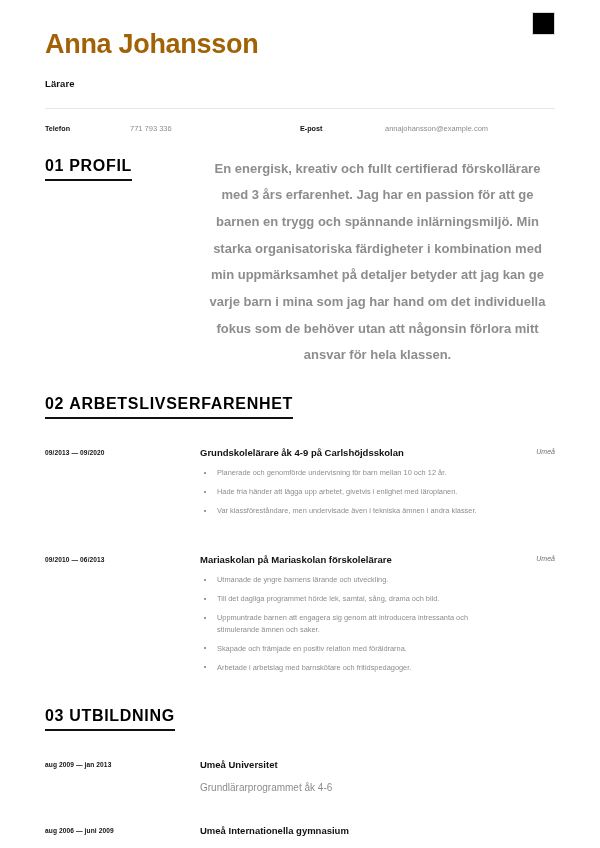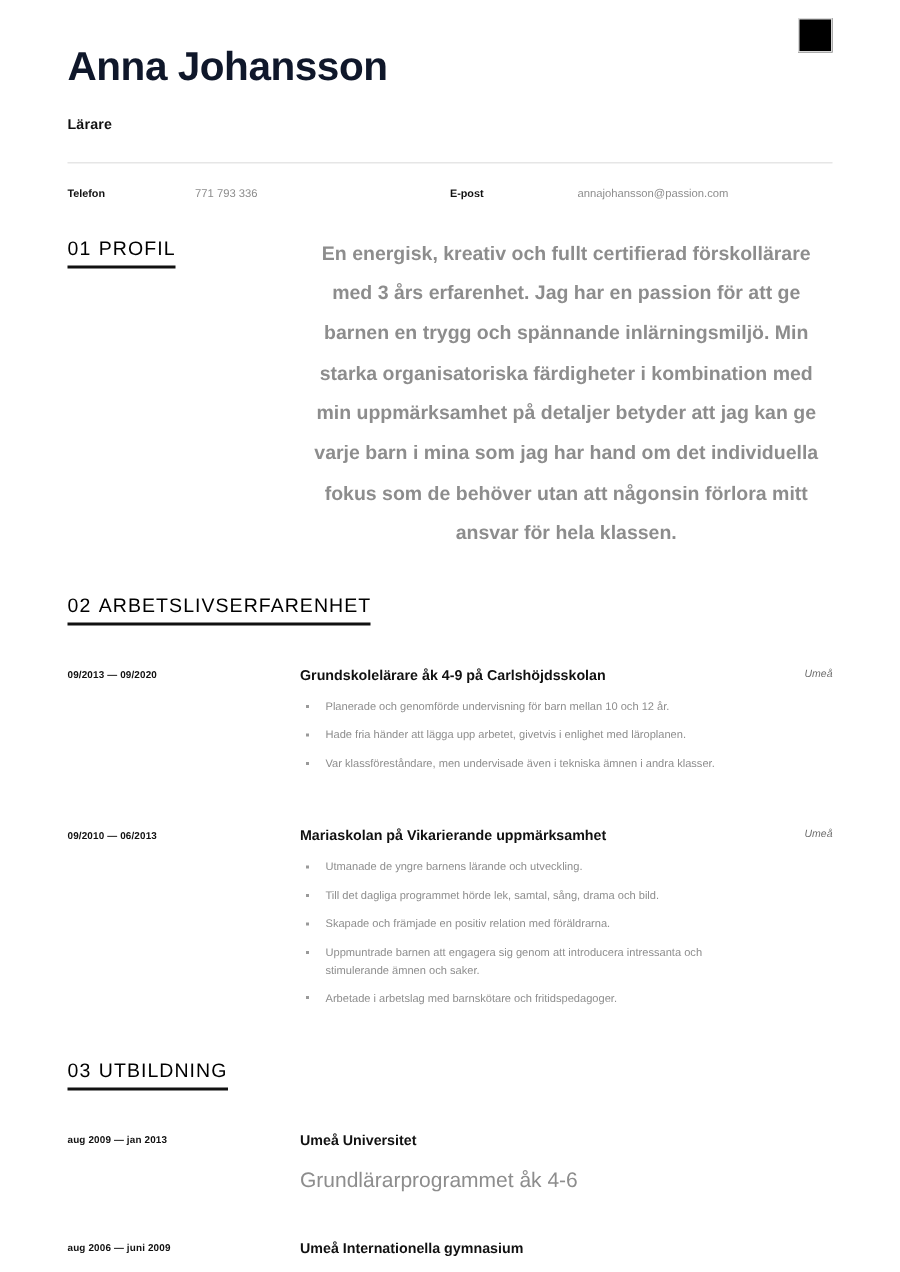--- a/index.html
+++ b/index.html
@@ -27,21 +27,21 @@
   
   .header {
     padding-top: 30px;
     position: relative;
   }
   .name {
     font-size: 27px;
     font-weight: bold;
     letter-spacing: -0.3px;
     line-height: 1.1;
-    color: #0f172a;
+    color: #a16207;
     margin: 0;
   }
   .job-title {
     font-size: 9.5px;
     font-weight: bold;
     color: #111111;
     margin-top: 18px;
     letter-spacing: 0.1px;
   }
   .photo-box {
@@ -87,22 +87,22 @@
   .section {
     display: flex;
     margin-top: 23px;
   }
   .section-head {
     flex: 0 0 155px;
     padding-top: 1px;
   }
   .section-title {
     display: inline-block;
-    font-size: 13px;
-    font-weight: normal;
+    font-size: 16px;
+    font-weight: bold;
     letter-spacing: 0.7px;
     color: #000000;
     padding-bottom: 4px;
     border-bottom: 2.2px solid #111111;
     white-space: nowrap;
   }
   .section-title .num {
     margin-right: 5px;
   }
   .section-body {
@@ -176,21 +176,21 @@
     content: "";
     position: absolute;
     left: 4px;
     top: 4.5px;
     width: 2px;
     height: 2px;
     background: #9a9a9a;
   }
 
   .edu-sub {
-    font-size: 14px;
+    font-size: 10px;
     color: #8d8d8d;
     margin-top: 9px;
     line-height: 1.5;
   }
   .edu-note {
     font-size: 7.4px;
     color: #8d8d8d;
     margin-top: 10px;
     line-height: 1.5;
   }
@@ -208,21 +208,21 @@
   </div>
 
   <div class="contact-rule"></div>
   <div class="contact-row">
     <div class="contact-block">
       <span class="contact-label">Telefon</span>
       <span class="contact-value">771 793 336</span>
     </div>
     <div class="contact-block">
       <span class="contact-label">E-post</span>
-      <span class="contact-value">annajohansson@passion.com</span>
+      <span class="contact-value">annajohansson@example.com</span>
     </div>
   </div>
 
   <div class="section">
     <div class="section-head">
       <span class="section-title">
         <span class="num">01</span><span>PROFIL</span>
       </span>
     </div>
     <div class="section-body">
@@ -248,26 +248,26 @@
         </ul>
       </div>
       <div class="entry-loc">Umeå</div>
     </div>
 
     <div class="spacer-lg"></div>
 
     <div class="entry">
       <div class="entry-date">09/2010 — 06/2013</div>
       <div class="entry-main">
-        <div class="entry-title">Mariaskolan på Vikarierande uppmärksamhet</div>
+        <div class="entry-title">Mariaskolan på Mariaskolan förskolelärare</div>
         <ul class="bullets">
           <li>Utmanade de yngre barnens lärande och utveckling.</li>
           <li>Till det dagliga programmet hörde lek, samtal, sång, drama och bild.</li>
+          <li>Uppmuntrade barnen att engagera sig genom att introducera intressanta och stimulerande ämnen och saker.</li>
           <li>Skapade och främjade en positiv relation med föräldrarna.</li>
-          <li>Uppmuntrade barnen att engagera sig genom att introducera intressanta och stimulerande ämnen och saker.</li>
           <li>Arbetade i arbetslag med barnskötare och fritidspedagoger.</li>
         </ul>
       </div>
       <div class="entry-loc">Umeå</div>
     </div>
   </div>
 
   <div class="block-section">
     <div class="section-title-wrap">
       <span class="section-title">

